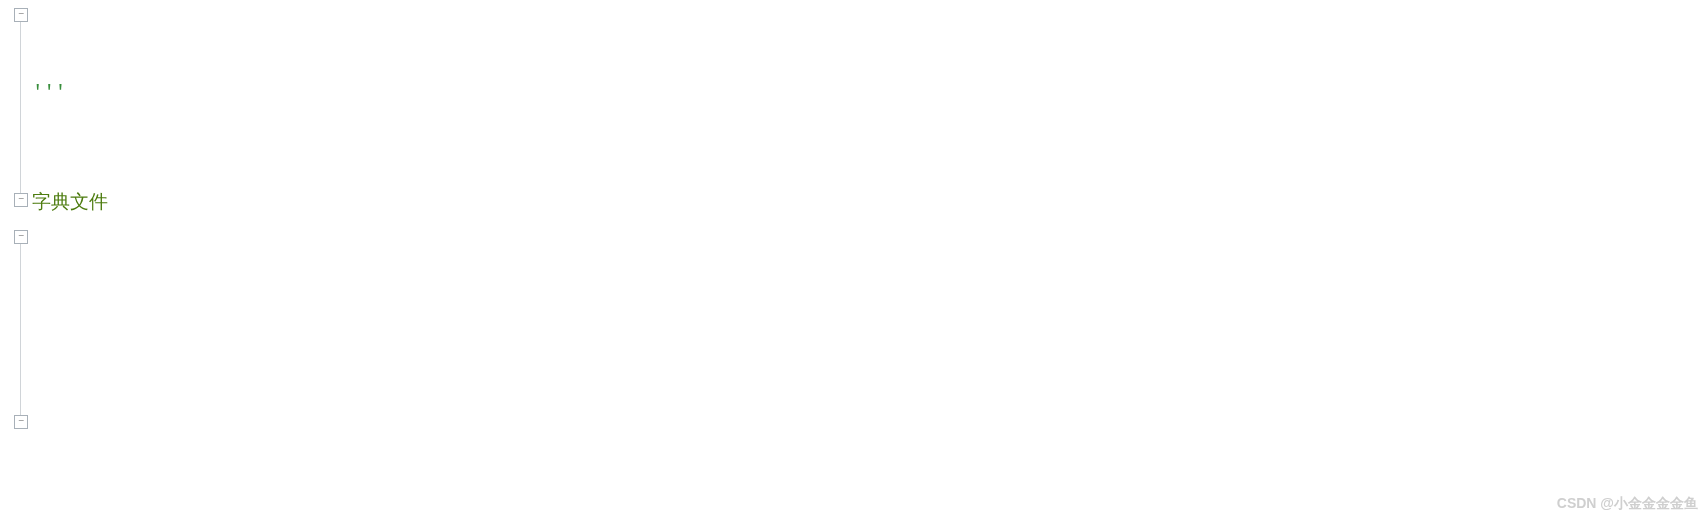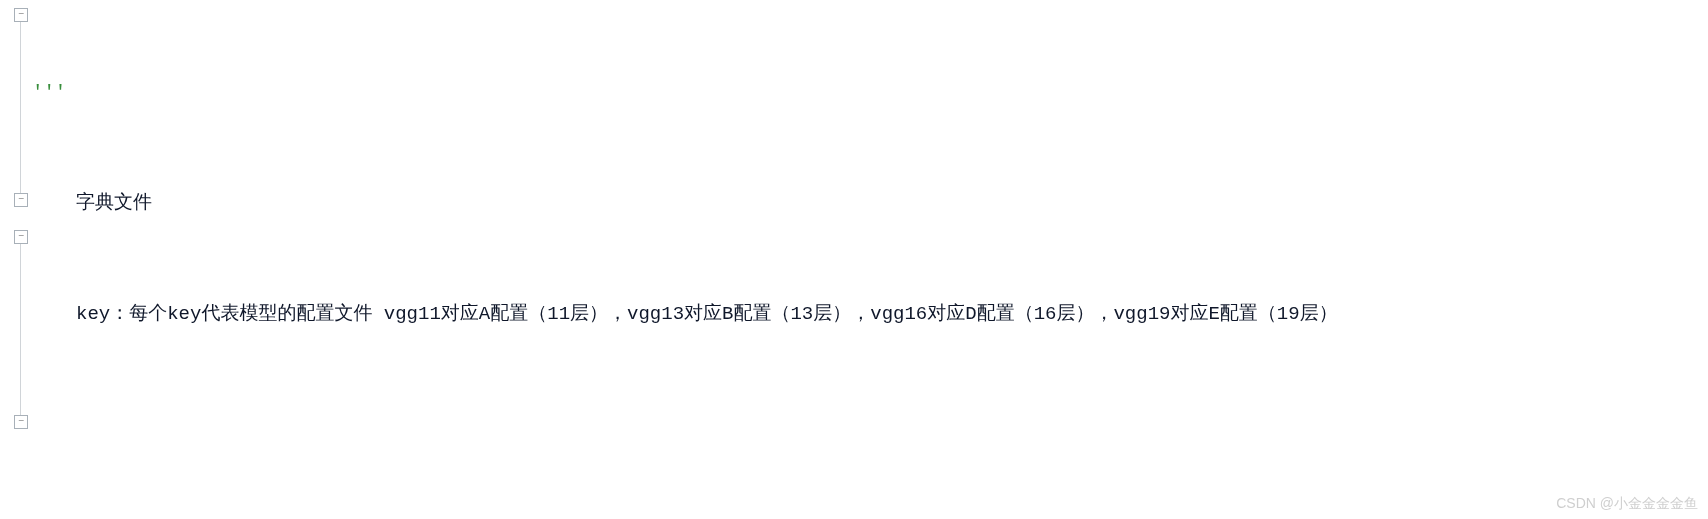--- a/index.html
+++ b/index.html
@@ -44,47 +44,47 @@
   .code-area {
     position: absolute;
     left: 32px;
     top: 0;
     right: 0;
     line-height: 37px;
     white-space: pre;
   }
   .line { height: 37px; }
   .c-plain   { color: #2b2b2b; }
-  .c-comment { color: #0f172a; margin-left: 44px; }
+  .c-comment { color: #4d7c0f; }
   .c-string  { color: #388e3c; }
   .watermark {
     position: absolute;
     right: 10px;
     bottom: 6px;
     font-size: 14px;
     color: #cfcfcf;
     font-family: sans-serif;
+    font-weight: bold;
   }
 </style>
 </head>
 <body>
 
 <div class="gutter">
   <div class="fold-icon" style="top:8px">−</div>
   <div class="fold-line" style="top:22px;height:176px"></div>
   <div class="fold-icon" style="top:193px">−</div>
   <div class="fold-icon" style="top:230px">−</div>
   <div class="fold-line" style="top:244px;height:176px"></div>
   <div class="fold-icon" style="top:415px">−</div>
 </div>
 
 <div class="code-area">
   <div class="line"><span class="c-string">'''</span></div>
   <div class="line"><span class="c-comment">字典文件</span></div>
-  <div class="line"><span class="c-comment">key：每个key代表模型的配置文件 vgg11对应A配置（11层），vgg13对应B配置（13层），vgg16对应D配置（16层），vgg19对应E配置（19层）</span></div>
   <div class="line"><span class="c-plain"></span></div>
   
   
 
   
   
   
   
 
   

